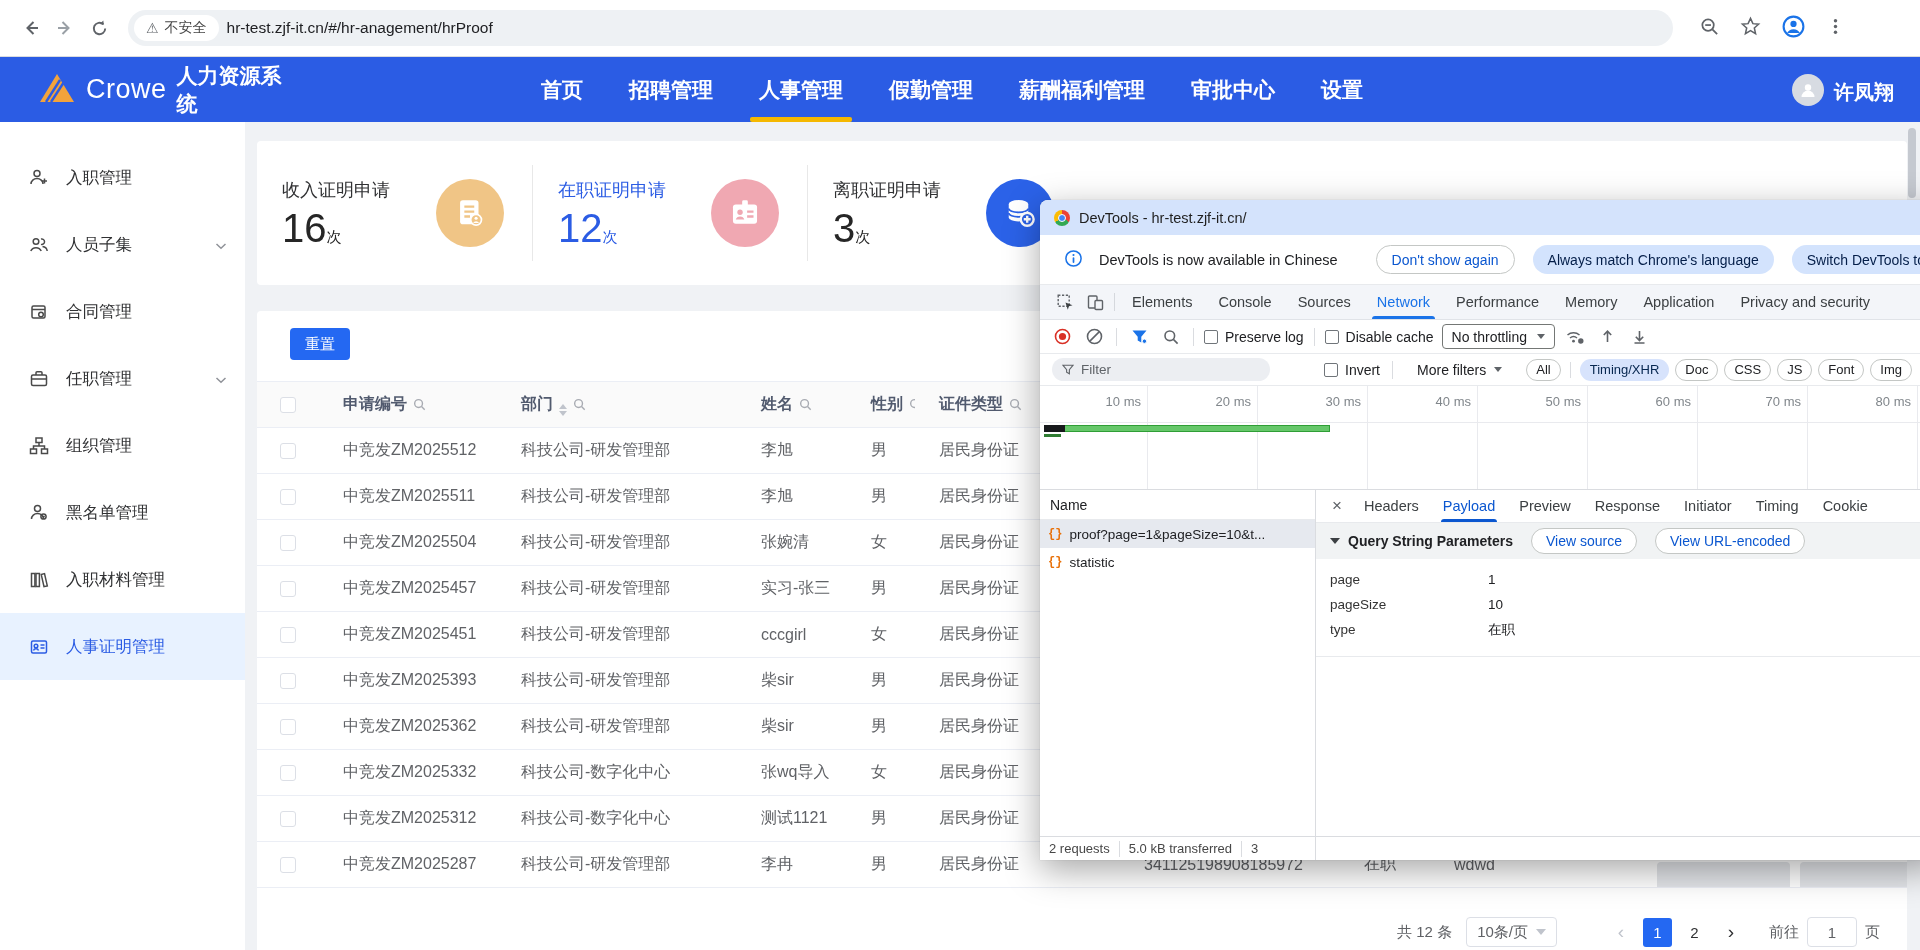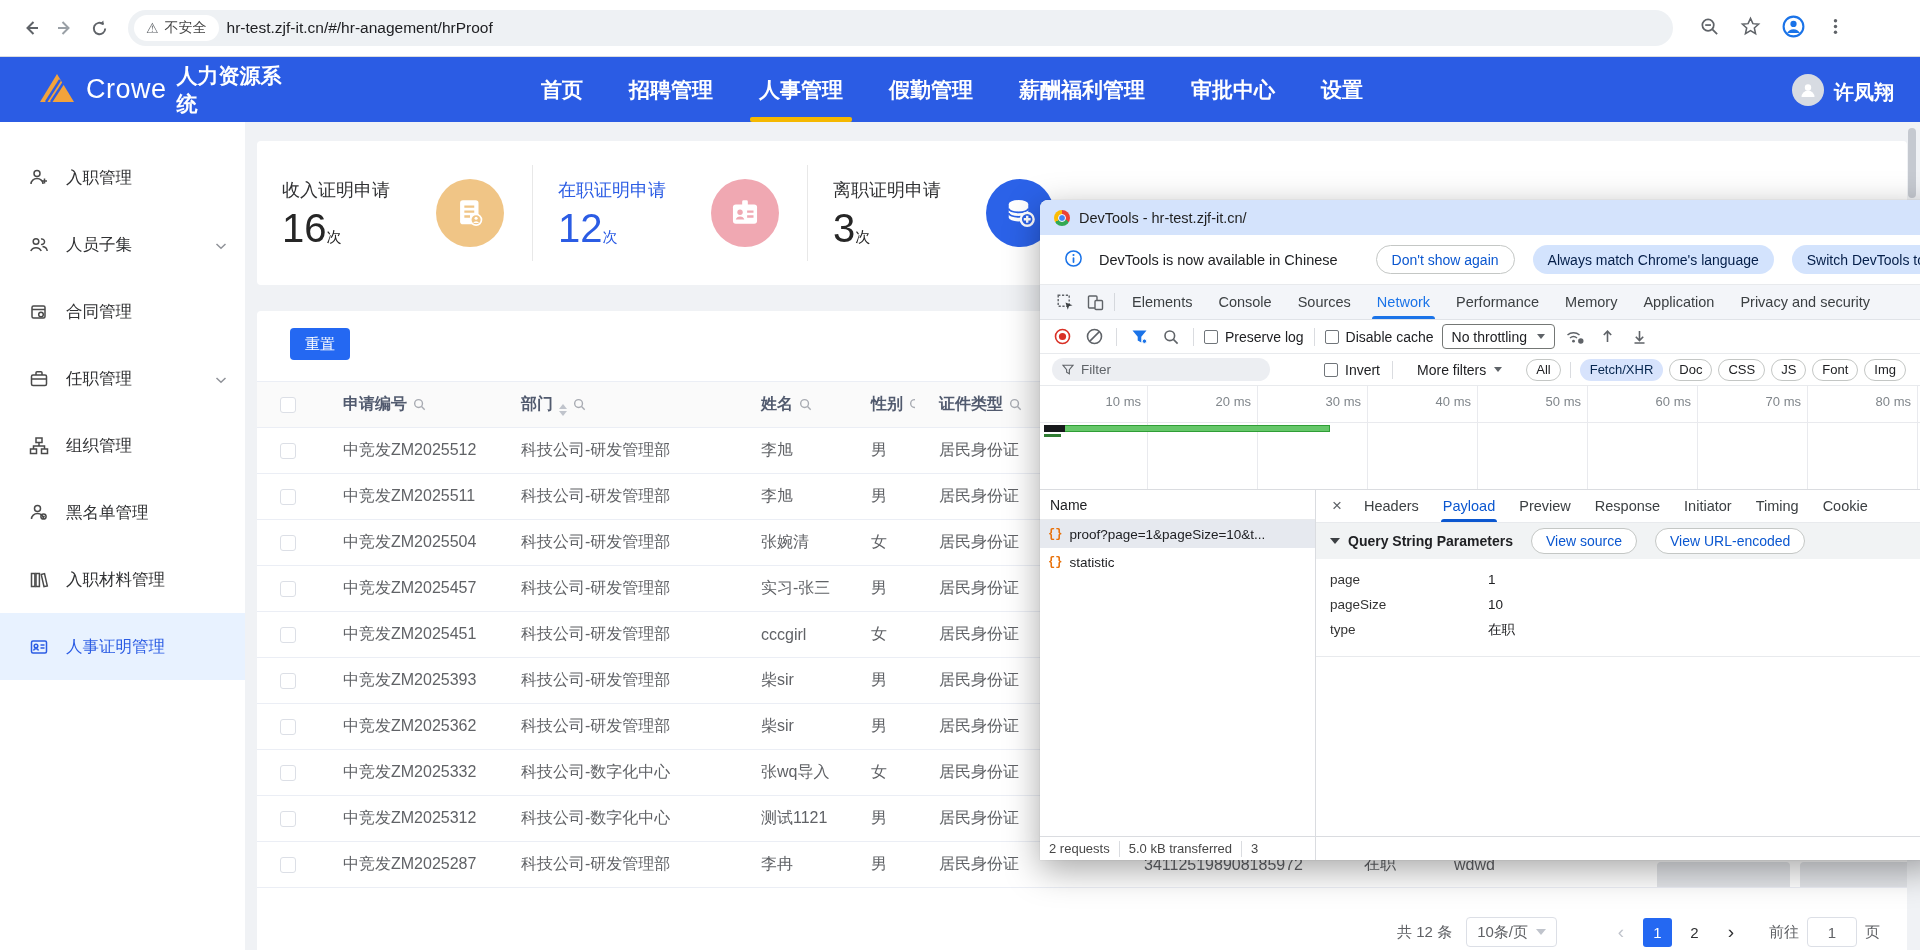--- a/index.html
+++ b/index.html
@@ -750,21 +750,21 @@
           <span>Invert</span>
         </label>
       <span class="tb-sep"></span>
       <div class="morefilters">
         <span>More filters</span>
         <i class="caret"></i>
       </div>
       <div class="chips">
         <span class="chip">All</span>
         <span class="chip-sep"></span>
-        <span class="chip active">Fetch/XHR</span>
+        <span class="chip active">Timing/XHR</span>
         <span class="chip">Doc</span>
         <span class="chip">CSS</span>
         <span class="chip">JS</span>
         <span class="chip">Font</span>
         <span class="chip">Img</span>
       </div>
     </div>
 
     <div class="dt-grid">
       <i class="gl" style="left:107px"></i>

